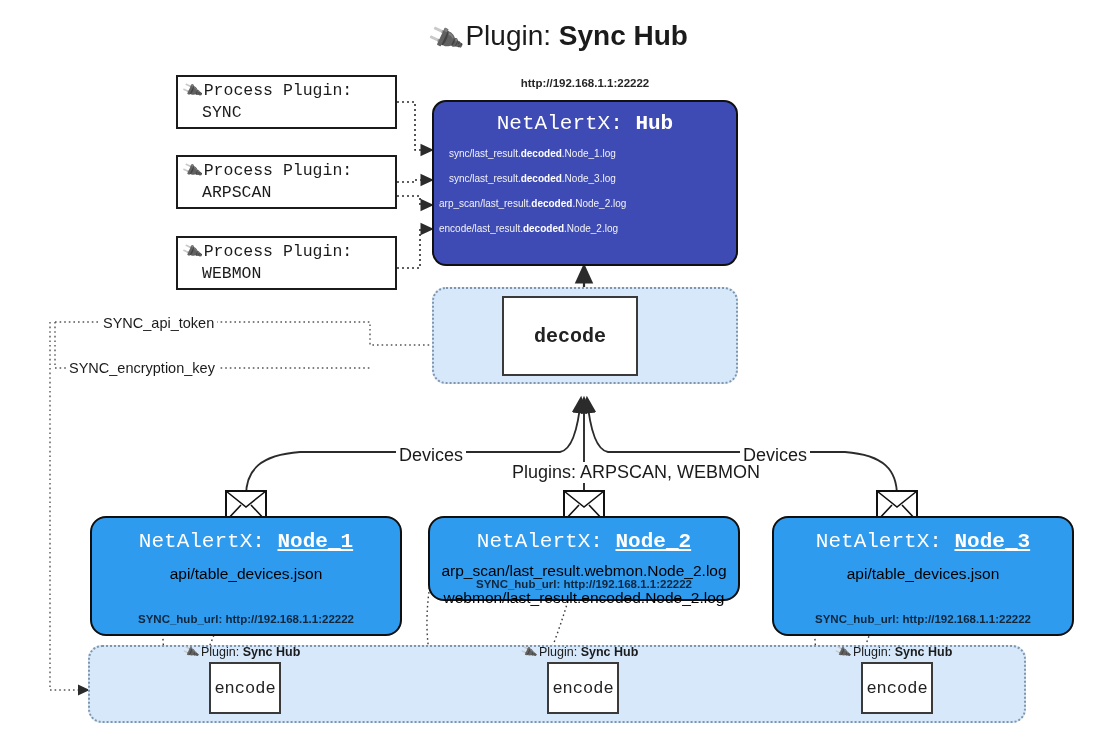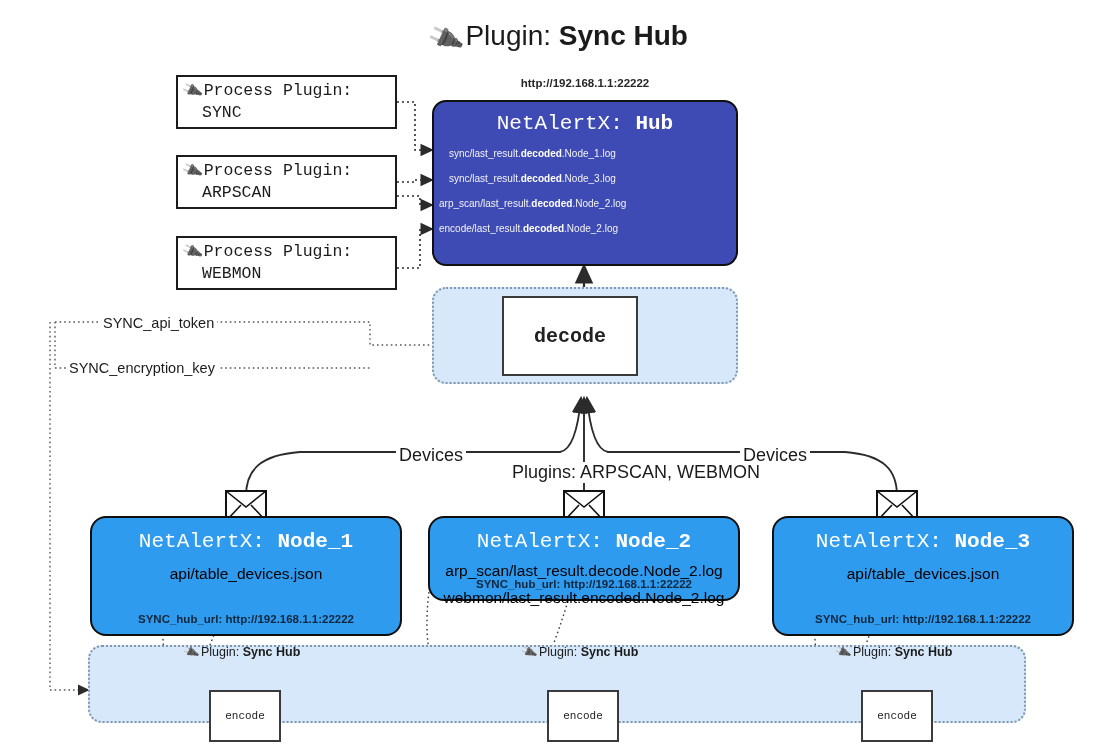--- a/index.html
+++ b/index.html
@@ -58,32 +58,32 @@
     background:#d6e8fa;border:2px dotted #7f96ad;border-radius:14px;
   }
 
   
   .whitebox{
     background:#ffffff;border:2px solid #3a3a3a;
     display:flex;align-items:center;justify-content:center;
     font-family:"Liberation Mono", monospace;color:#222;
   }
   #decode{font-size:20px;}
-  .encode{font-size:11px;margin-top:28px;}
+  .encode{font-size:17px;}
 
   
   .node{
     background:#2f9bef;border:2.5px solid #0f0f0f;border-radius:16px;
     display:flex;flex-direction:column;align-items:center;
     padding-top:12px;
   }
   .node .ntitle{
     font-family:"Liberation Mono", monospace;font-size:21px;color:#ffffff;white-space:nowrap;
   }
-  .node .ntitle b{font-weight:700;}
+  .node .ntitle b{font-weight:700;text-decoration:underline;}
   .node .nline{font-size:15.5px;color:#000000;white-space:nowrap;margin-top:12px;}
   .node .nline.tight{margin-top:9px;}
   .node .nfoot{
     font-size:11.5px;font-weight:700;color:#10263b;white-space:nowrap;
     position:absolute;left:0;right:0;text-align:center;bottom:9px;
   }
 
   
   .plug-label{
     font-size:12.5px;color:#1b1b1b;white-space:nowrap;
@@ -216,21 +216,21 @@
       <span>NetAlertX:</span>&nbsp;<b>Node_1</b>
     </div>
     <div class="nline">api/table_devices.json</div>
     <div class="nfoot">SYNC_hub_url: http://192.168.1.1:22222</div>
   </div>
 
   <div class="abs node" style="left:428px;top:516px;width:312px;height:85px;">
     <div class="ntitle">
       <span>NetAlertX:</span>&nbsp;<b>Node_2</b>
     </div>
-    <div class="nline tight">arp_scan/last_result.decode.Node_2.log</div>
+    <div class="nline tight">arp_scan/last_result.webmon.Node_2.log</div>
     <div class="nline tight">webmon/last_result.encoded.Node_2.log</div>
     <div class="nfoot">SYNC_hub_url: http://192.168.1.1:22222</div>
   </div>
 
   <div class="abs node" style="left:772px;top:516px;width:302px;height:120px;">
     <div class="ntitle">
       <span>NetAlertX:</span>&nbsp;<b>Node_3</b>
     </div>
     <div class="nline">api/table_devices.json</div>
     <div class="nfoot">SYNC_hub_url: http://192.168.1.1:22222</div>

